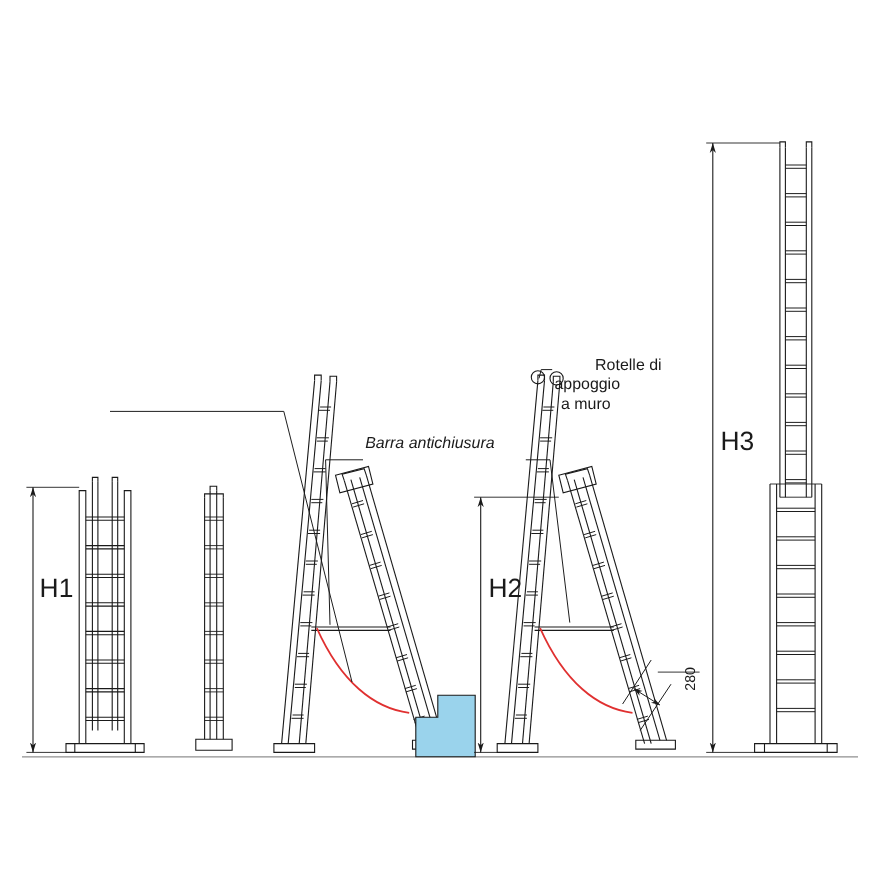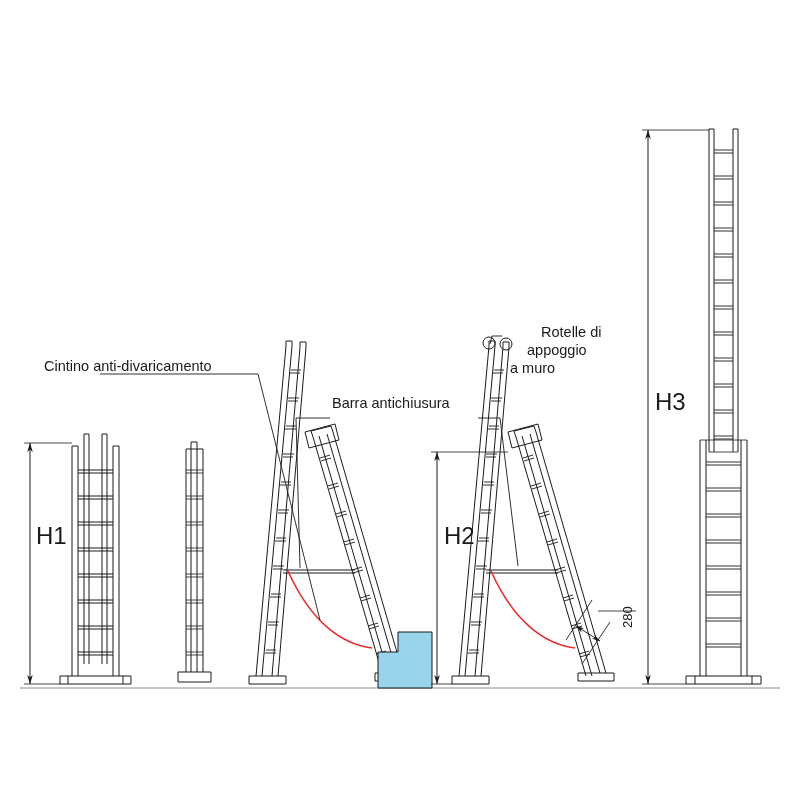--- a/index.html
+++ b/index.html
@@ -401,23 +401,22 @@
 
     </g>
   </svg>
 
   <div class="lbl lbl-h" style="left:36px; top:522px;">H1</div>
 
   <div class="lbl lbl-h" style="left:444px; top:522px;">H2</div>
 
   <div class="lbl lbl-h" style="left:655px; top:388px;">H3</div>
 
-  <div class="lbl lbl-call" style="left:44px; top:358px;">Cintino anti-divaricamento</div>
-
-  <div class="lbl lbl-call" style="left:332px; top:395px;">Barra antichiusura</div>
+
+  <div class="lbl lbl-call" style="left:332px; top:395px;font-style:italic;">Barra antichiusura</div>
 
   <div class="lbl lbl-call" style="left:504px; top:324px;margin-left:37px;">Rotelle di</div>
-  <div class="lbl lbl-call" style="left:504px; top:342px;margin-left:23px;">appoggio</div>
+  <div class="lbl lbl-call" style="left:504px; top:342px;">appoggio</div>
   <div class="lbl lbl-call" style="left:510px; top:360px;">a muro</div>
 
   <div class="lbl lbl-dim rot" style="left:620px; top:628px;">280</div>
 
 </div>
 
 </body></html>

